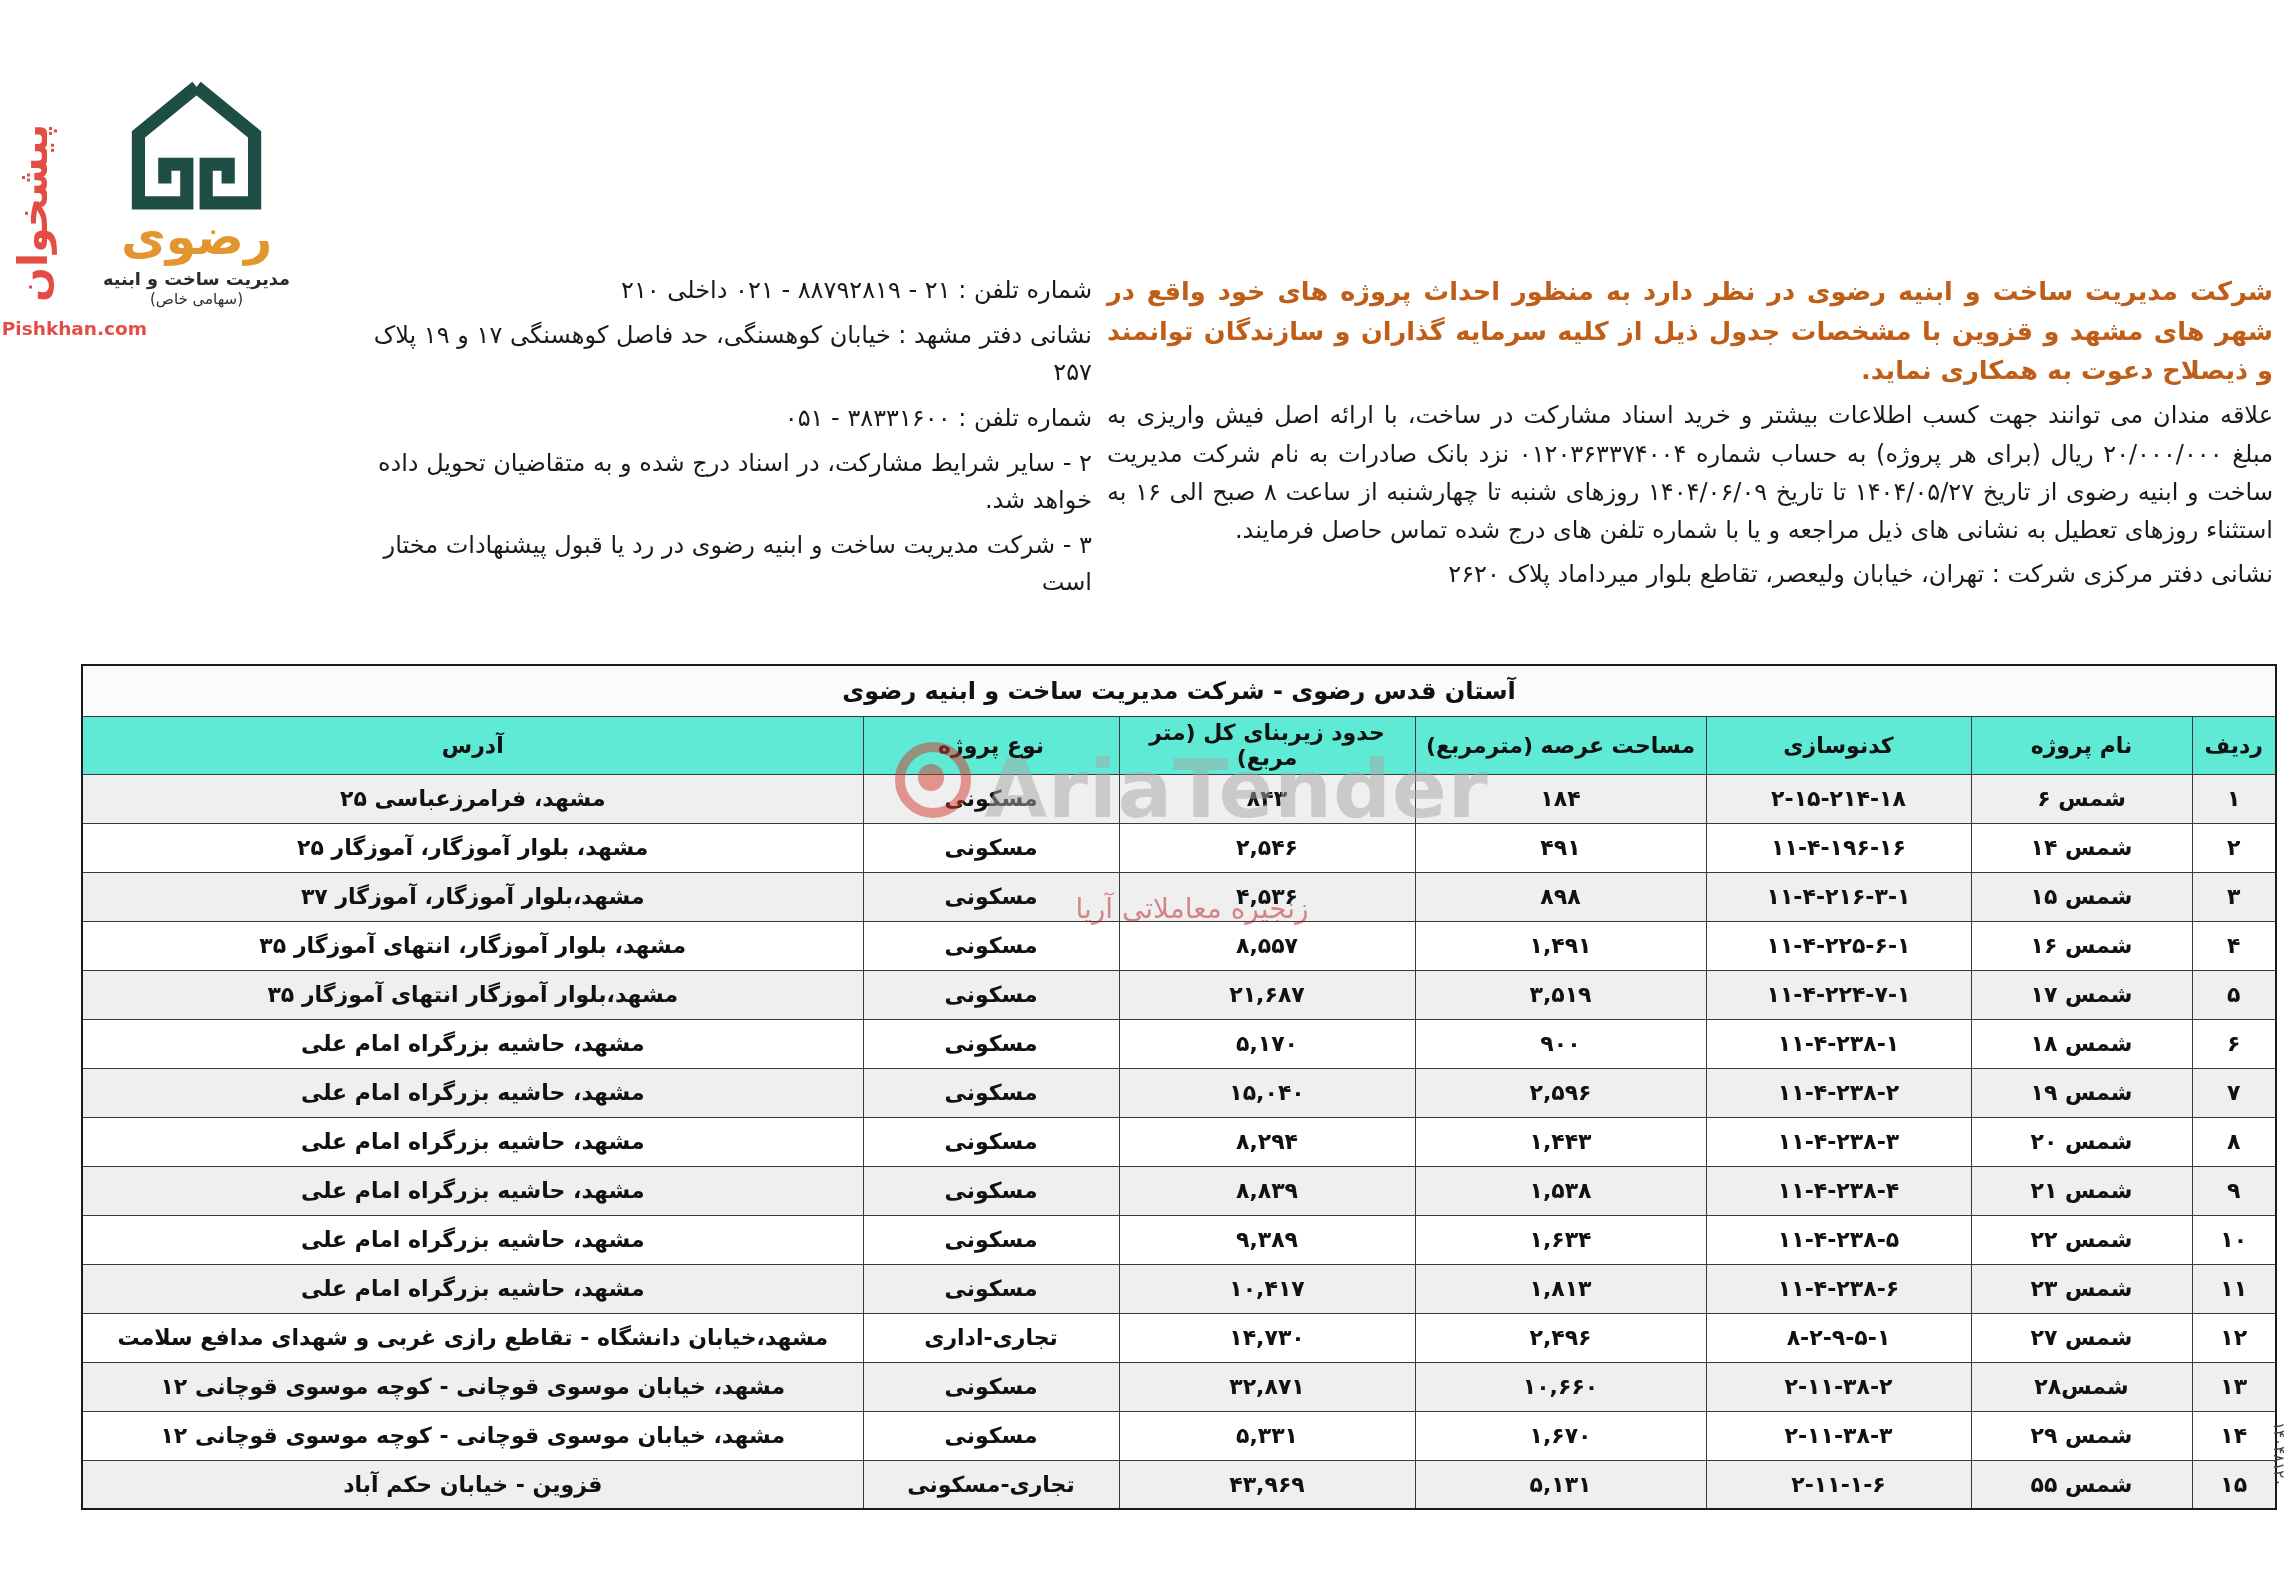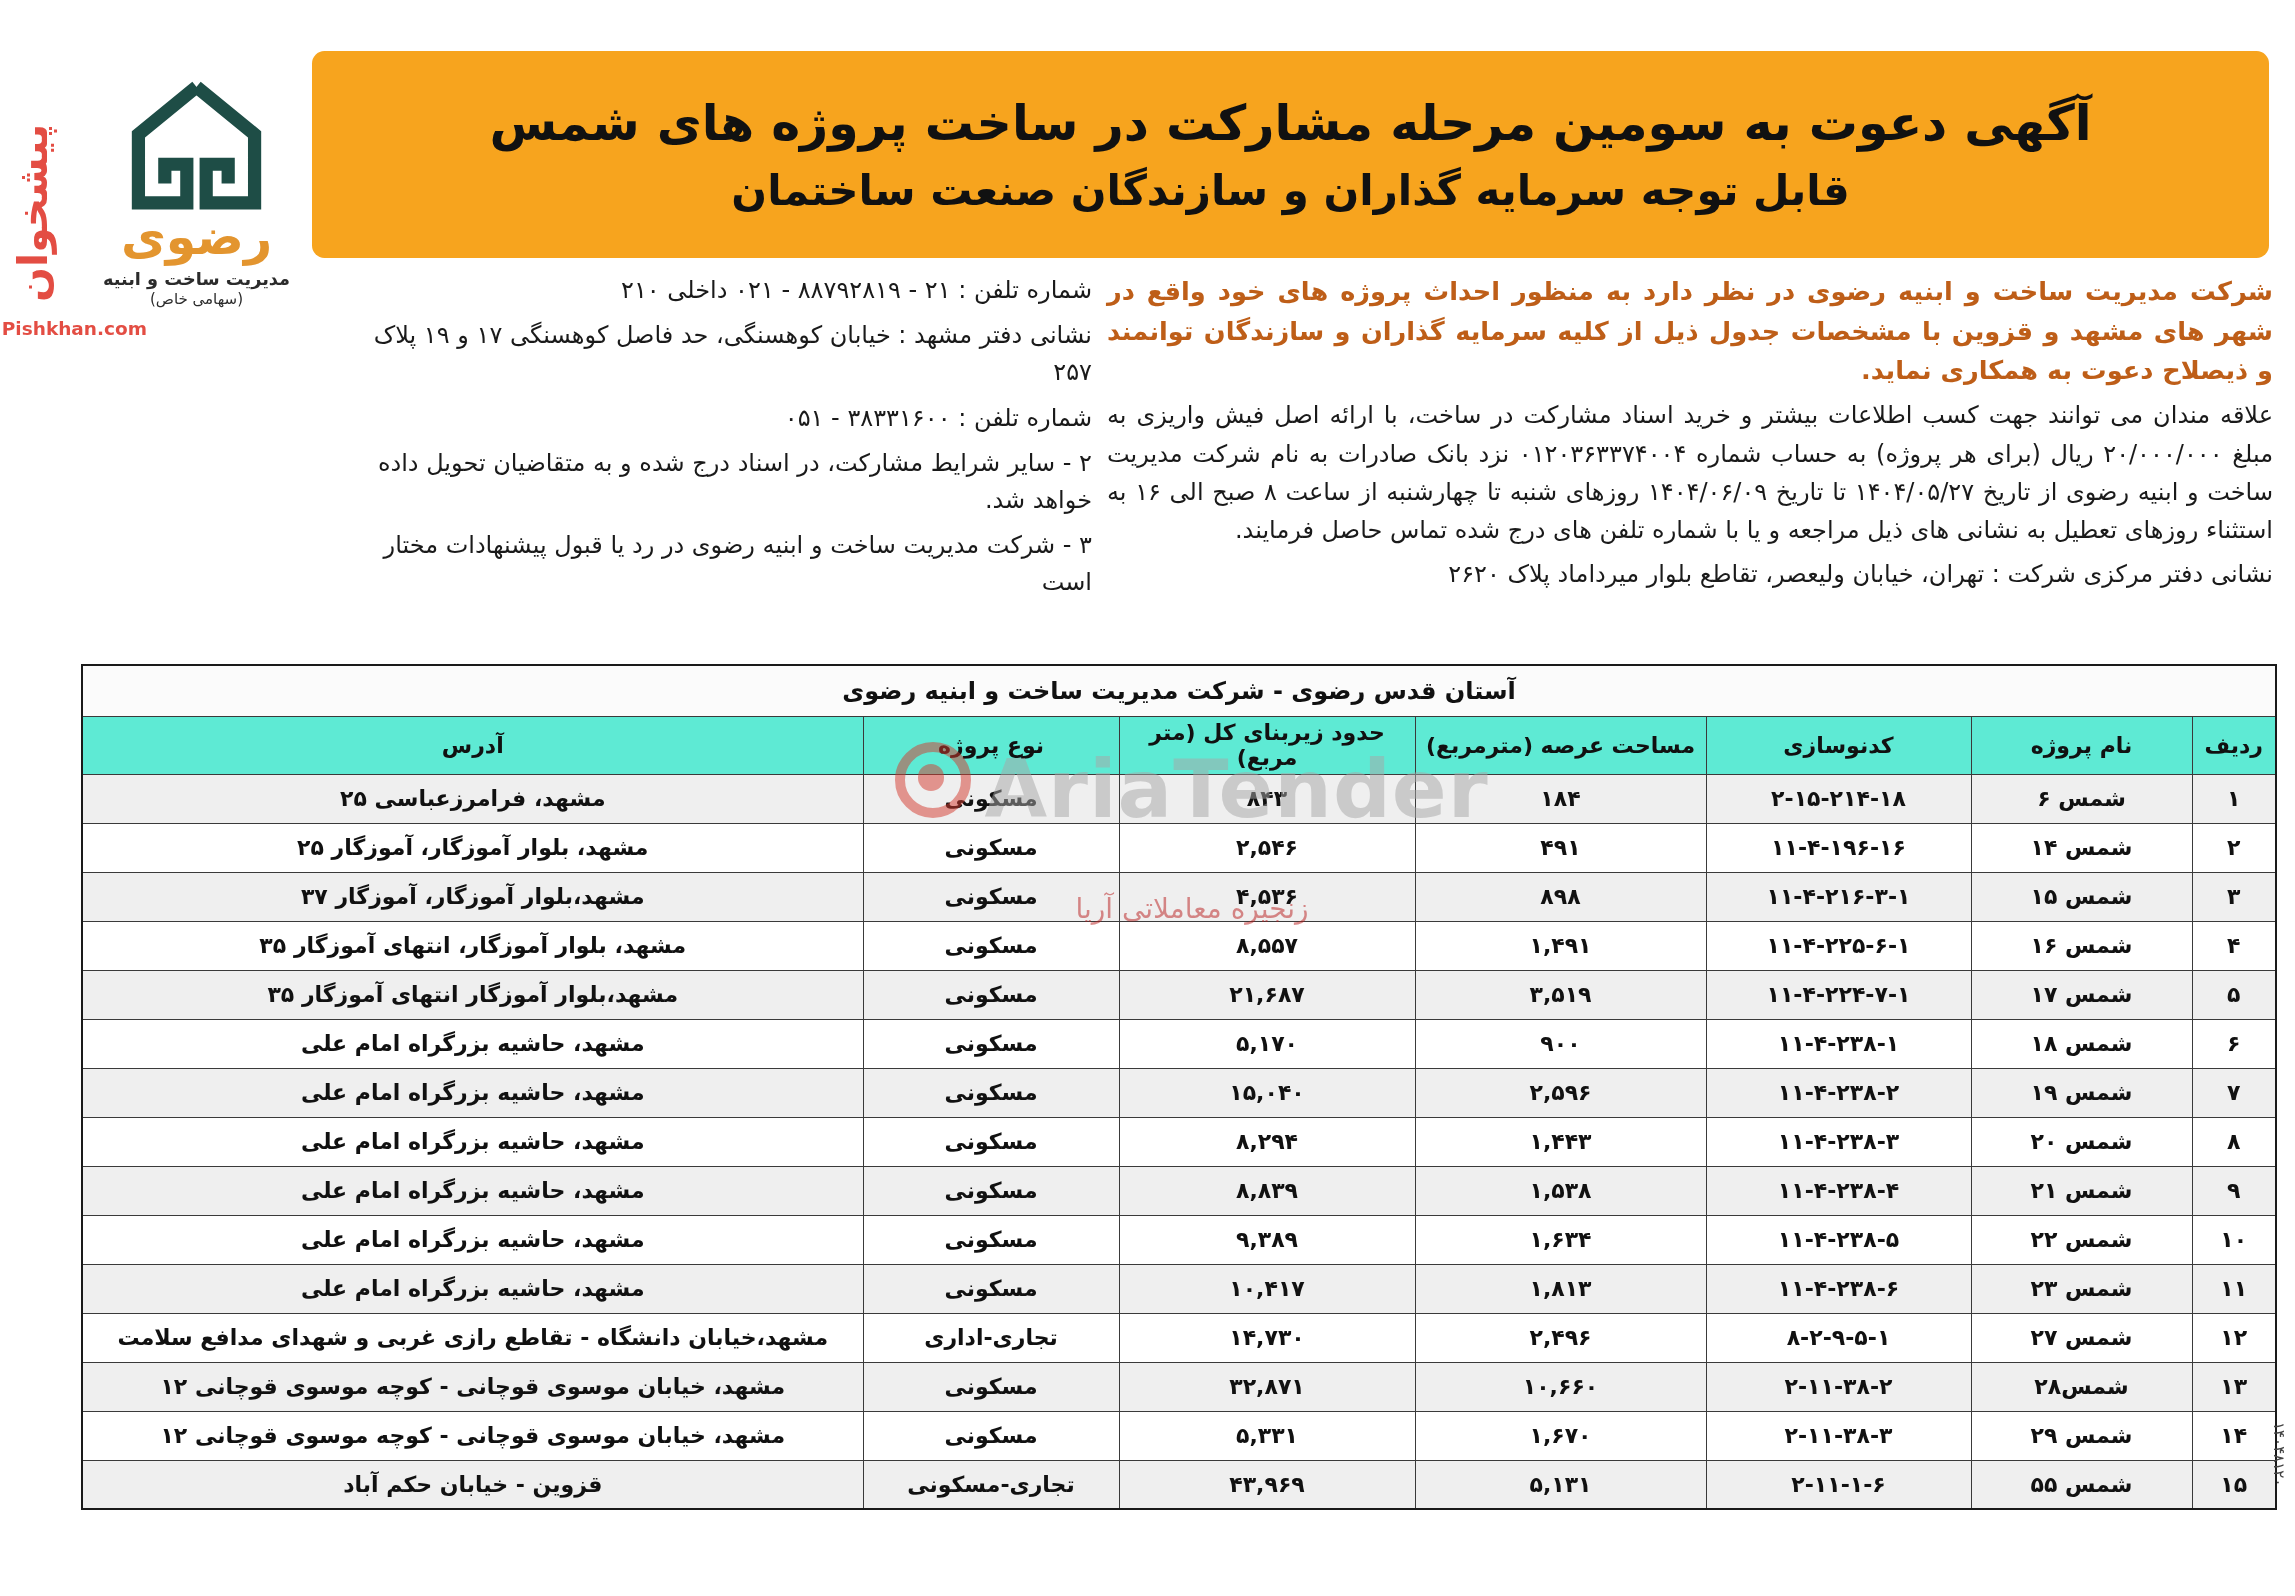--- a/index.html
+++ b/index.html
@@ -74,24 +74,20 @@
   <div class="logo">
     <svg width="155" height="132" viewBox="0 0 176 150">
       <path d="M88 10 L154 64 V142 H99 V98 H124 V120" fill="none" stroke="#1E4D46" stroke-width="15"></path>
       <path d="M88 10 L22 64 V142 H77 V98 H52 V120" fill="none" stroke="#1E4D46" stroke-width="15"></path>
     </svg>
     <div class="logo-mark">رضوی</div>
     <div class="logo-cap1">مدیریت ساخت و ابنیه</div>
     <div class="logo-cap2">(سهامی خاص)</div>
   </div>
 
-  <div class="banner">
-    <div class="banner-l1">آگهی دعوت به سومین مرحله مشارکت در ساخت پروژه های شمس</div>
-    <div class="banner-l2">قابل توجه سرمایه گذاران و سازندگان صنعت ساختمان</div>
-  </div>
 
   <div class="intro">
     <p class="lead">شرکت مدیریت ساخت و ابنیه رضوی در نظر دارد به منظور احداث پروژه های خود واقع در شهر های مشهد و قزوین با مشخصات جدول ذیل از کلیه سرمایه گذاران و سازندگان توانمند و ذیصلاح دعوت به همکاری نماید.</p>
     <p class="bodytext">علاقه مندان می توانند جهت کسب اطلاعات بیشتر و خرید اسناد مشارکت در ساخت، با ارائه اصل فیش واریزی به مبلغ ۲۰/۰۰۰/۰۰۰ ریال (برای هر پروژه) به حساب شماره ۰۱۲۰۳۶۳۳۷۴۰۰۴ نزد بانک صادرات به نام شرکت مدیریت ساخت و ابنیه رضوی از تاریخ ۱۴۰۴/۰۵/۲۷ تا تاریخ ۱۴۰۴/۰۶/۰۹ روزهای شنبه تا چهارشنبه از ساعت ۸ صبح الی ۱۶ به استثناء روزهای تعطیل به نشانی های ذیل مراجعه و یا با شماره تلفن های درج شده تماس حاصل فرمایند.</p>
     <p class="hq">نشانی دفتر مرکزی شرکت : تهران، خیابان ولیعصر، تقاطع بلوار میرداماد پلاک ۲۶۲۰</p>
   </div>
 
   <div class="contact">
     <p>شماره تلفن : ۲۱ - ۸۸۷۹۲۸۱۹ - ۰۲۱ داخلی ۲۱۰</p>
     <p>نشانی دفتر مشهد : خیابان کوهسنگی، حد فاصل کوهسنگی ۱۷ و ۱۹ پلاک ۲۵۷</p>

